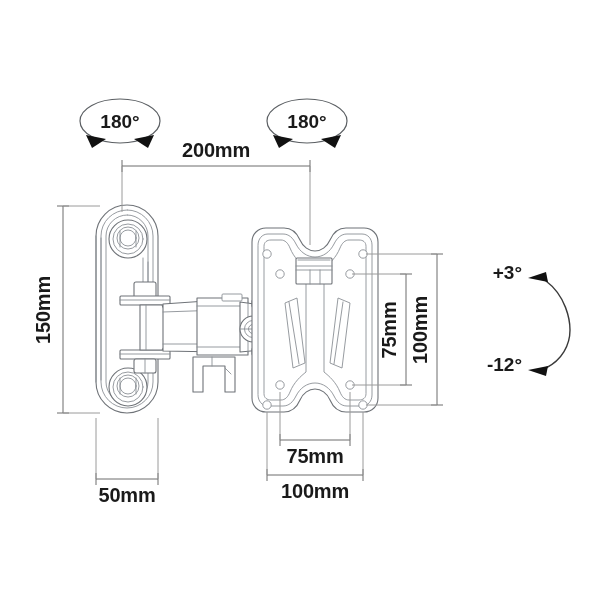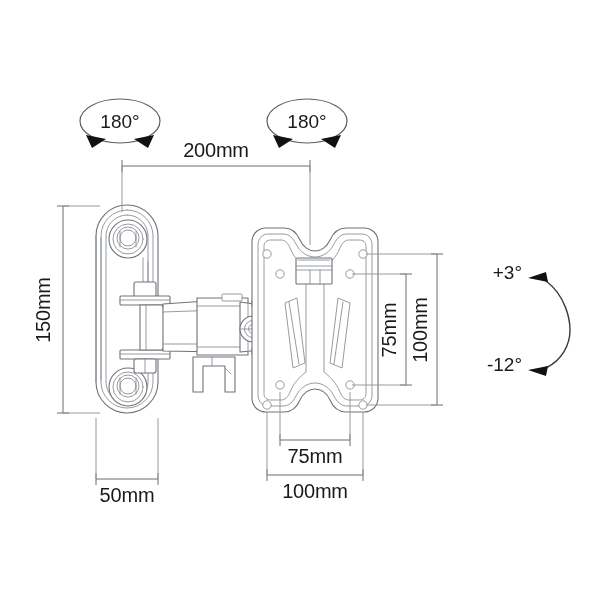--- a/index.html
+++ b/index.html
@@ -12,20 +12,21 @@
     width: 600px;
     height: 600px;
     overflow: hidden;
     font-family: "Liberation Sans", sans-serif;
   }
   #drawing-root {
     position: relative;
     width: 576px;
     height: 600px;
     background: #ffffff;
+    font-weight: bold;
   }
   #drawing-svg {
     position: absolute;
     top: 0;
     left: 0;
     width: 600px;
     height: 600px;
     display: block;
   }
   .dim-text {

